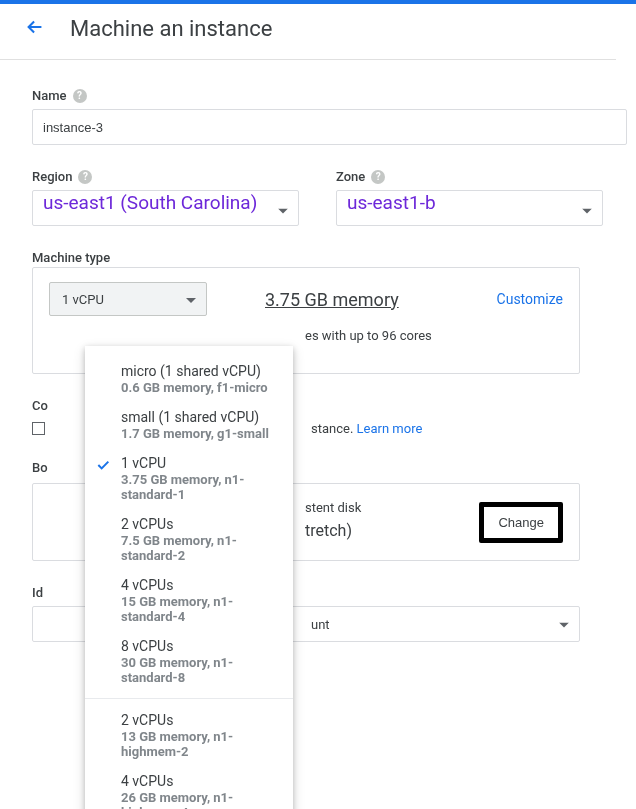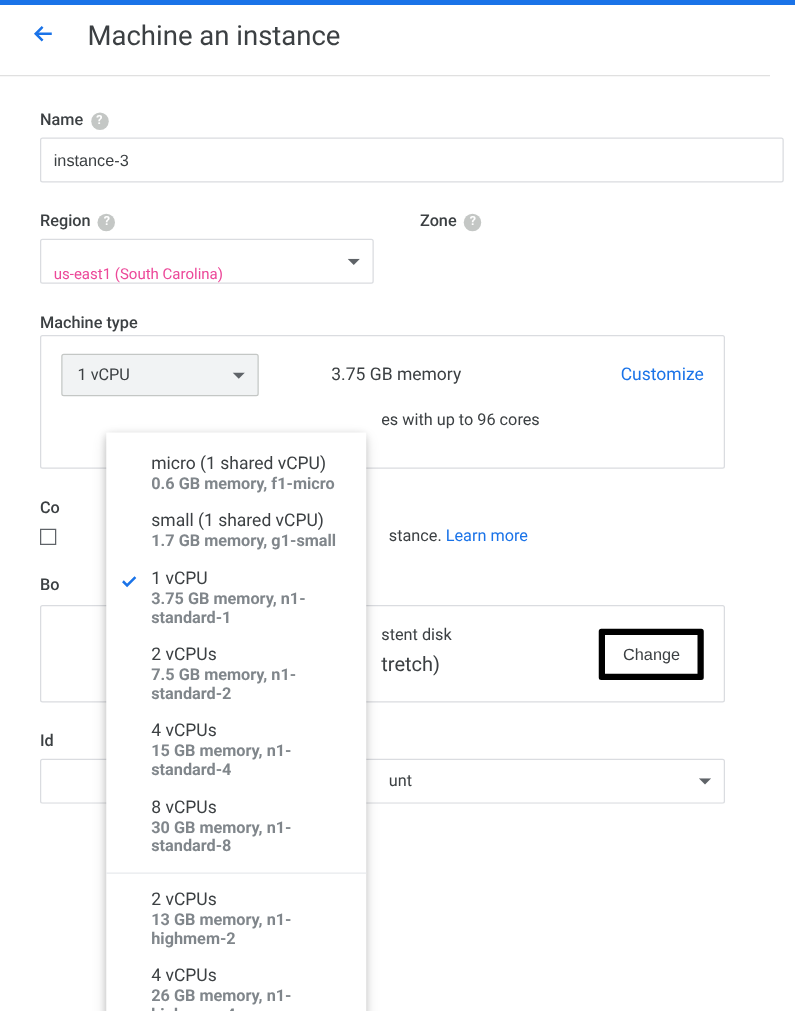--- a/index.html
+++ b/index.html
@@ -70,24 +70,24 @@
     gap: 24px;
   }
   .col { flex: 1; }
   .select {
     position: relative;
     width: 267px;
     height: 36px;
     border: 1px solid #dadce0;
     border-radius: 2px;
     display: flex;
-    align-items: flex-end;
+    align-items: flex-start;
     padding: 0 10px;
-    font-size: 12px;
-    color: #ec4899;
+    font-size: 19px;
+    color: #6d28d9;
     cursor: pointer;
     background: #fff;
   }
   .select-caret {
     position: absolute;
     right: 10px;
     top: 50%;
     transform: translateY(-50%);
     color: #5f6368;
   }
@@ -119,22 +119,23 @@
     font-size: 13px;
     cursor: pointer;
   }
   .vcpu-caret {
     position: absolute;
     right: 10px;
     color: #5f6368;
   }
   .mem-text {
     margin-left: 58px;
-    font-size: 14px;
-    color: #3c4043;
+    font-size: 18px;
+    color: #3c4043;
+    text-decoration: underline;
   }
   .customize {
     margin-left: auto;
     color: #1a73e8;
     font-size: 14px;
     cursor: pointer;
   }
   .upgrade-row {
     padding: 12px 16px 30px 16px;
     font-size: 13px;
@@ -252,20 +253,28 @@
           <svg width="10" height="6" viewBox="0 0 10 6">
               <path d="M0 0l5 5 5-5z" fill="currentColor"></path>
             </svg>
         </span>
       </div>
     </div>
     <div class="col">
       <div class="field-label">
         <span>Zone</span>
         <span class="help-icon">?</span>
+      </div>
+      <div class="select">
+        <span>us-east1-b</span>
+        <span class="select-caret">
+          <svg width="10" height="6" viewBox="0 0 10 6">
+              <path d="M0 0l5 5 5-5z" fill="currentColor"></path>
+            </svg>
+        </span>
       </div>
     </div>
   </div>
 
   <div class="section">
     <div class="field-label" style="margin-bottom:2px;">
       <span>Machine type</span>
     </div>
     <div class="machine-box">
       <div class="machine-row1">

